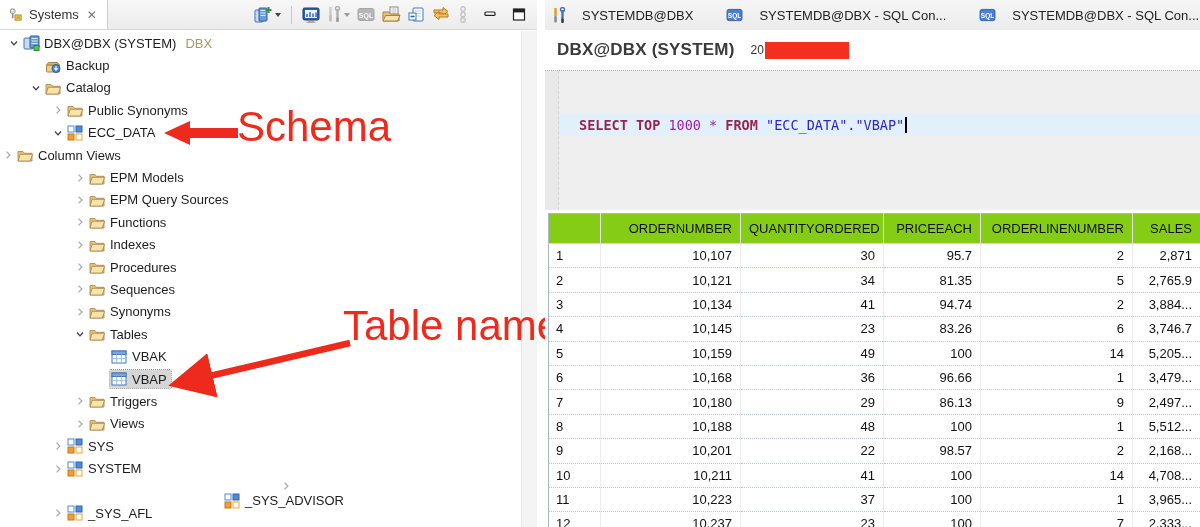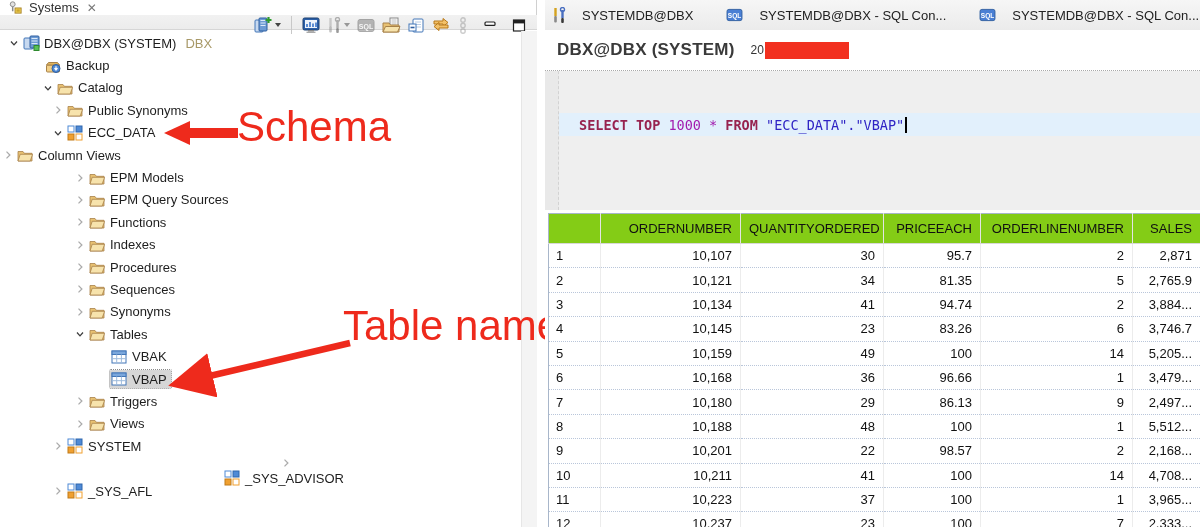--- a/index.html
+++ b/index.html
@@ -3,21 +3,21 @@
 <meta charset="utf-8">
 <style>
   html,body{margin:0;padding:0;background:#fff;}
   .app{position:relative;width:1200px;height:527px;overflow:hidden;
        font-family:"Liberation Sans",sans-serif;font-size:13px;color:#1a1a1a;
        background:#fff;}
 
   
   .left-panel{position:absolute;left:0;top:0;width:537px;height:527px;background:#fff;}
   .lp-tabbar{position:absolute;left:0;top:0;right:0;height:29px;display:flex;align-items:stretch;
-             background:linear-gradient(#f7f7f7,#ececec);border-bottom:1px solid #d6d6d6;flex-direction:column;}
+             background:linear-gradient(#f7f7f7,#ececec);border-bottom:1px solid #d6d6d6;}
   .lp-tab{display:flex;align-items:center;gap:6px;padding:0 10px 0 8px;background:#fff;
           border-right:1px solid #d0d0d0;font-size:13px;color:#333;}
   .closex{color:#777;font-size:12px;margin-left:2px;cursor:pointer;}
   .lp-toolbar{flex:1;display:flex;align-items:center;justify-content:flex-end;gap:7px;padding-right:10px;}
   .tbtn{display:inline-flex;align-items:center;height:20px;}
   .tbtn.disabled{filter:grayscale(1);opacity:.5;}
   .tsep{width:1px;height:18px;background:#c8c8c8;margin:0 3px;}
   .dd{width:0;height:0;border-left:3.5px solid transparent;border-right:3.5px solid transparent;
       border-top:4px solid #444;margin-left:3px;}
   .winbtn{margin-left:6px;}
@@ -198,21 +198,21 @@
               <svg width="16" height="16" viewBox="0 0 16 16">
                 <rect x="1.5" y="7" width="13" height="7" rx="1" fill="#f2cf86" stroke="#a8824a"></rect>
                 <path d="M1.5 7 L3.5 4.5 h9 l2 2.5z" fill="#e0b55e" stroke="#a8824a"></path>
                 <circle cx="11" cy="10.5" r="4" fill="#4f8ad6" stroke="#2f5fa0"></circle>
                 <path d="M11 8.3v3.2 M9.5 10.2 L11 12 L12.5 10.2" stroke="#fff" stroke-width="1.2" fill="none"></path>
               </svg>
             </span>
             <span class="tlabel">Backup</span>
           </span>
         </div>
-        <div class="tree-row" style="padding-left: 40px;">
+        <div class="tree-row" style="padding-left: 28px;">
           <span class="chev">
             <svg width="12" height="12" viewBox="0 0 16 16">
               <path d="M4 6 L8 10.5 L12 6" fill="none" stroke="#3d3d3d" stroke-width="1.7"></path>
             </svg>
           </span>
           <span class="selwrap">
             <span class="ticon">
               <svg width="16" height="16" viewBox="0 0 16 16">
                 <path d="M1 4.5h5l1.4 1.8H15V14H1z" fill="#e8c172" stroke="#a8824a" stroke-width=".8"></path>
                 <path d="M1 14 L3.2 7.3 H15.6 L13.2 14z" fill="#f7e3ac" stroke="#a8824a" stroke-width=".8"></path>
@@ -448,20 +448,38 @@
             </svg>
           </span>
           <span class="selwrap">
             <span class="ticon">
               <svg width="16" height="16" viewBox="0 0 16 16">
                 <path d="M1 4.5h5l1.4 1.8H15V14H1z" fill="#e8c172" stroke="#a8824a" stroke-width=".8"></path>
                 <path d="M1 14 L3.2 7.3 H15.6 L13.2 14z" fill="#f7e3ac" stroke="#a8824a" stroke-width=".8"></path>
               </svg>
             </span>
             <span class="tlabel">Views</span>
+          </span>
+        </div>
+        <div class="tree-row" style="padding-left: 50px;">
+          <span class="chev">
+            <svg width="12" height="12" viewBox="0 0 16 16">
+              <path d="M6 3.5 L10.5 8 L6 12.5" fill="none" stroke="#ababab" stroke-width="1.7"></path>
+            </svg>
+          </span>
+          <span class="selwrap">
+            <span class="ticon">
+              <svg width="16" height="16" viewBox="0 0 16 16">
+                <rect x="1" y="1" width="6" height="6" fill="#fff" stroke="#4f8ad6"></rect>
+                <rect x="9" y="1" width="6" height="6" fill="#4f8ad6" stroke="#2f66ad"></rect>
+                <rect x="1" y="9" width="6" height="6" fill="#f0a030" stroke="#c07a18"></rect>
+                <rect x="9" y="9" width="6" height="6" fill="#fff" stroke="#f0a030"></rect>
+              </svg>
+            </span>
+            <span class="tlabel">SYS</span>
           </span>
         </div>
         <div class="tree-row" style="padding-left: 50px;">
           <span class="chev">
             <svg width="12" height="12" viewBox="0 0 16 16">
               <path d="M6 3.5 L10.5 8 L6 12.5" fill="none" stroke="#ababab" stroke-width="1.7"></path>
             </svg>
           </span>
           <span class="selwrap">
             <span class="ticon">

